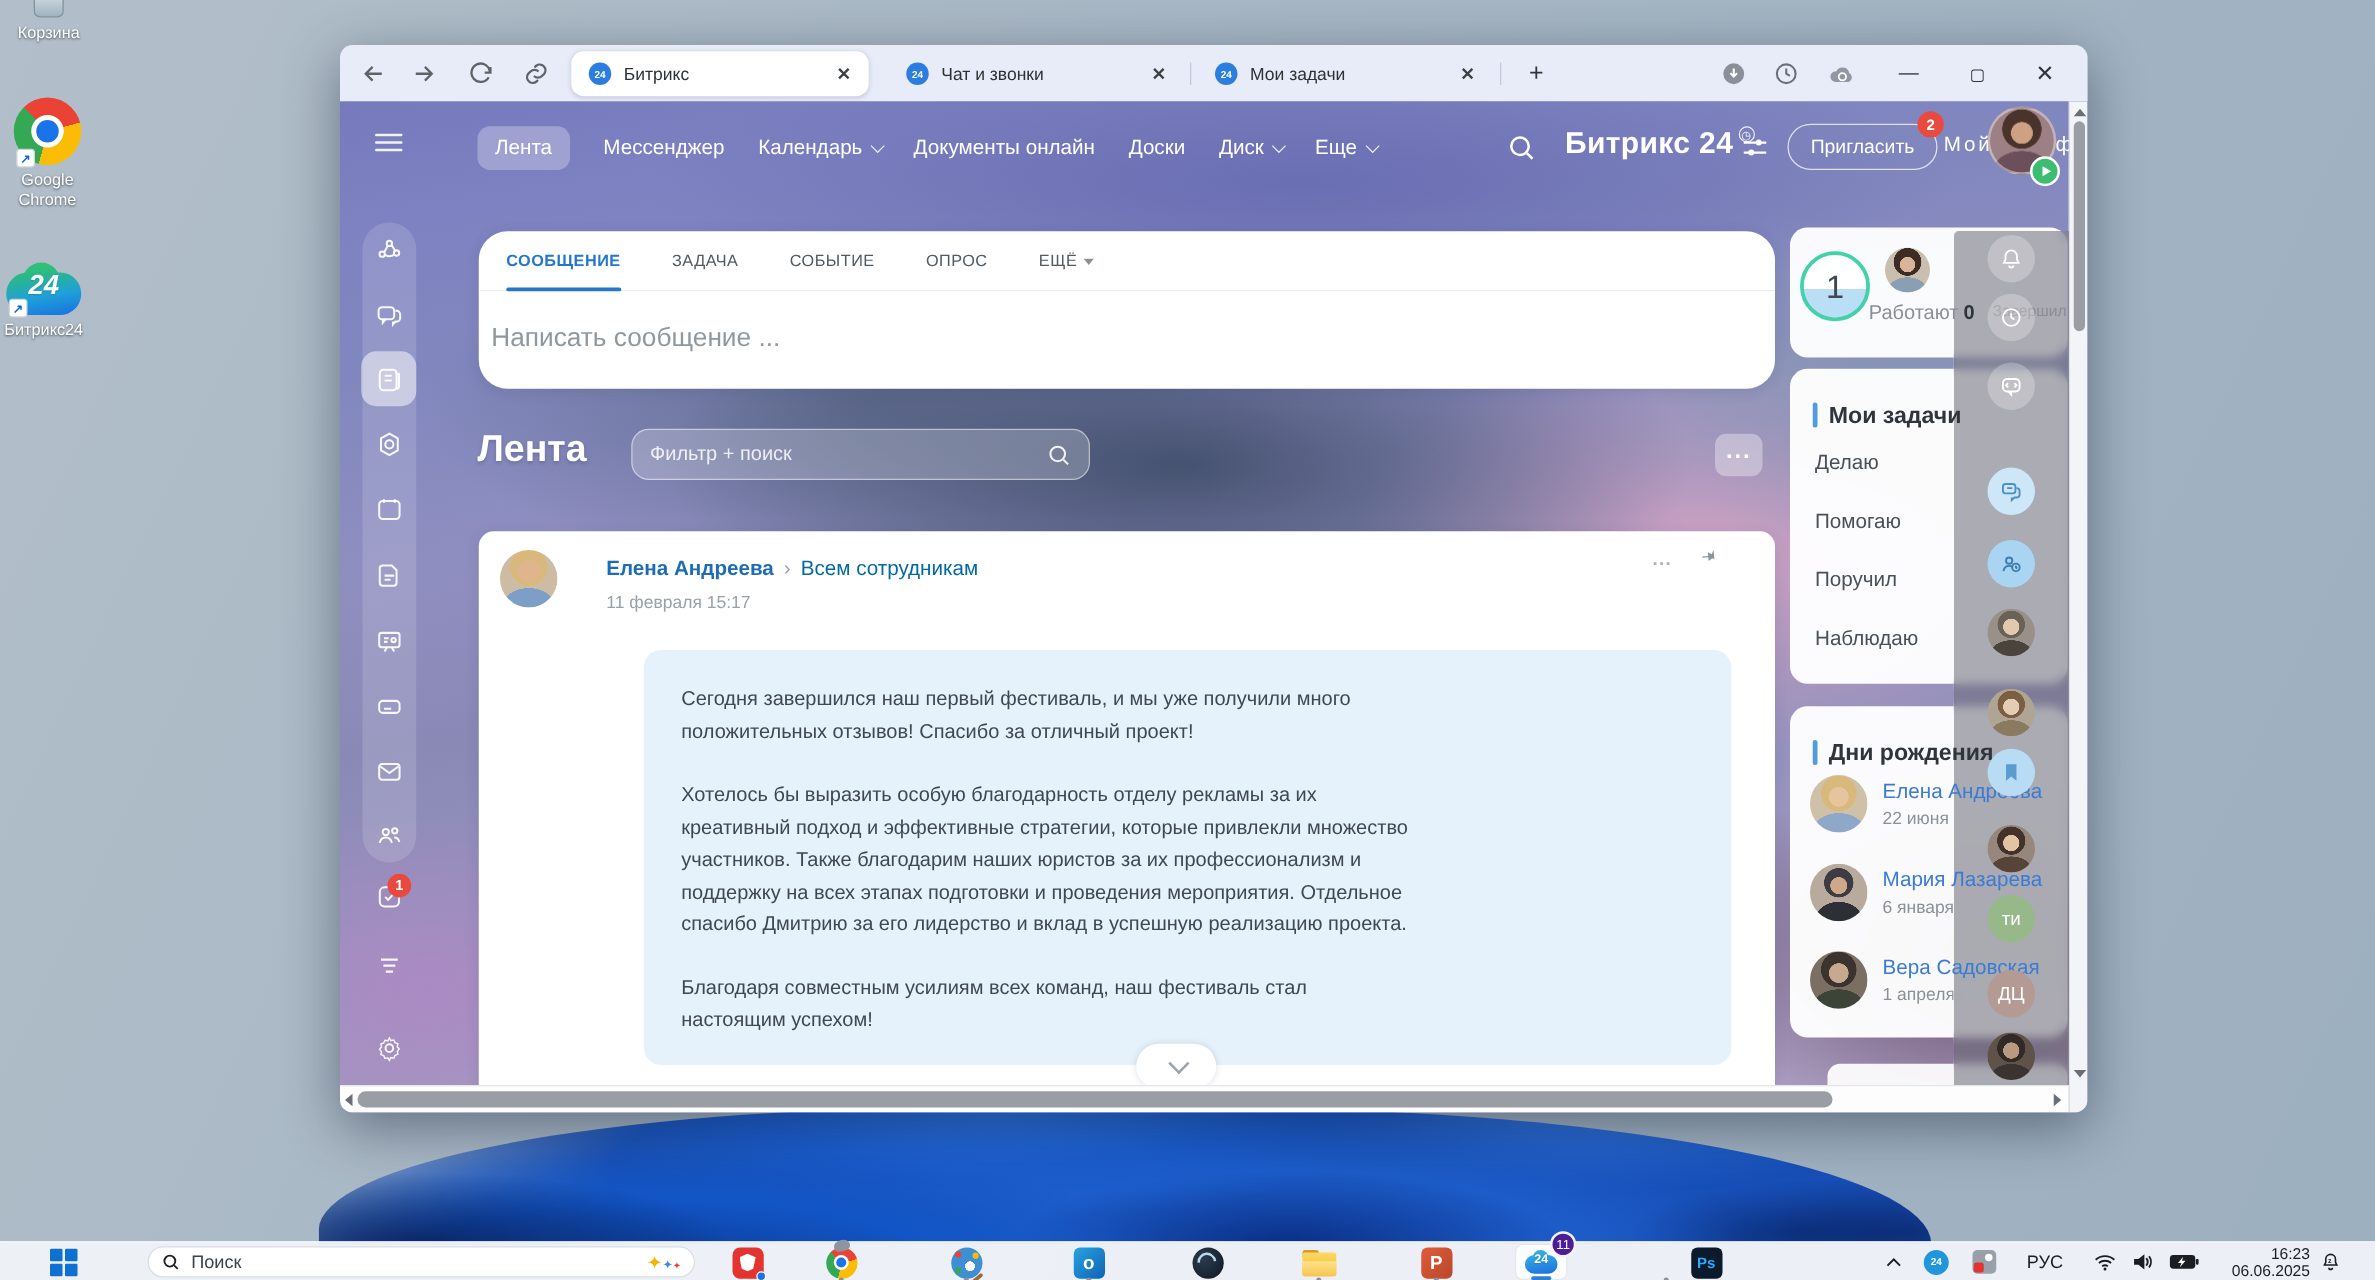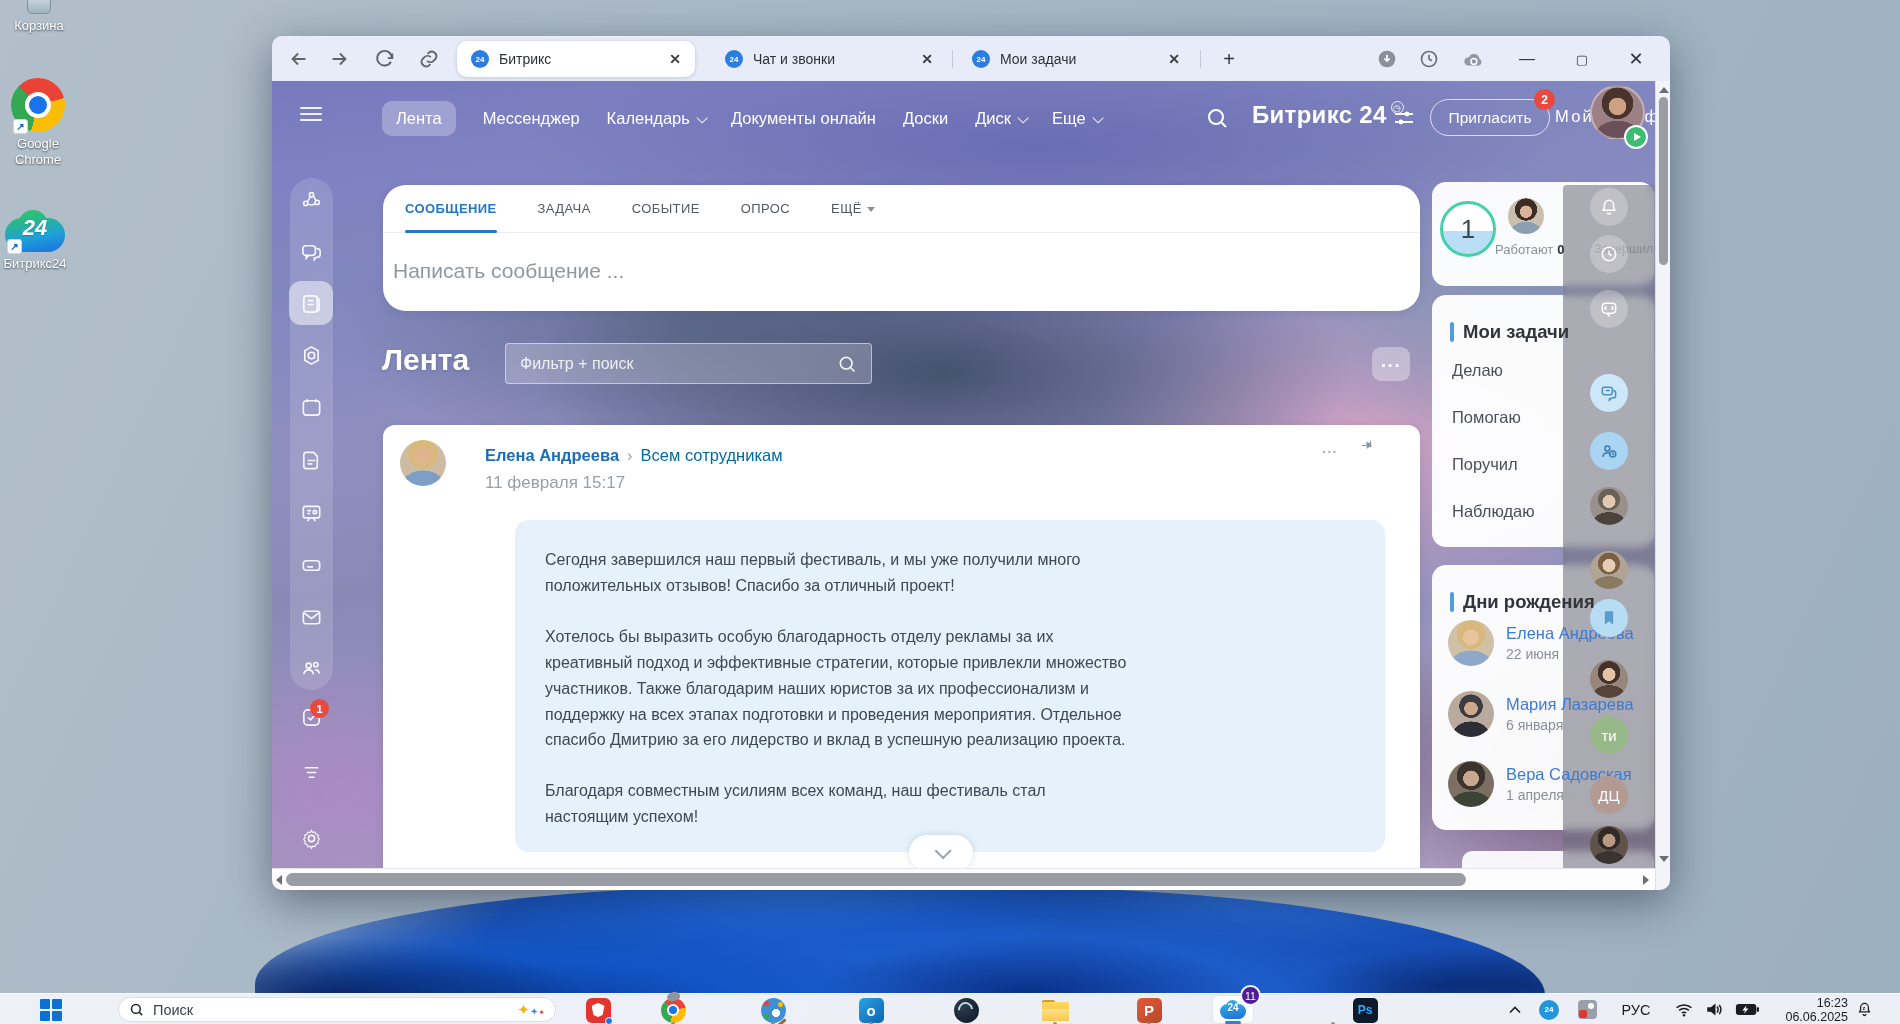--- a/index.html
+++ b/index.html
@@ -77,43 +77,43 @@
 .rbadge{position:absolute;left:38px;top:618px;width:19px;height:19px;border-radius:50%;background:#e84a3f;color:#fff;font-size:11.5px;font-weight:bold;display:flex;align-items:center;justify-content:center;z-index:3;}
 
 .card{position:absolute;background:#fff;border-radius:12px;}
 .composer{left:111px;top:104px;width:1037px;height:126px;box-shadow:0 2px 10px rgba(40,50,90,.12);border-radius:23px;}
 .ctabs{display:flex;align-items:center;height:48px;border-bottom:1px solid #ebedf0;padding-left:22px;gap:41px;font-size:13px;color:#525960;letter-spacing:.4px;}
 .ctab-active{color:#2577c8;font-weight:bold;position:relative;}
 .ctab-active::after{content:"";position:absolute;left:0;right:0;bottom:-17px;height:3px;background:#2577c8;border-radius:2px;}
 .ctab-caret{display:inline-block;margin-left:5px;width:0;height:0;border-left:4px solid transparent;border-right:4px solid transparent;border-top:5px solid #8a9097;vertical-align:middle;}
 .cplaceholder{padding:26px 0 0 10px;color:#8f979f;font-size:21px;}
 .feedrow-title{position:absolute;left:110px;top:262px;color:#fff;font-size:30px;font-weight:600;text-shadow:0 1px 3px rgba(40,40,80,.25);}
-.filter{position:absolute;left:233px;top:262px;width:367px;height:41px;border-radius:4px;background:rgba(255,255,255,.22);border:1px solid rgba(255,255,255,.5);display:flex;align-items:center;padding:0 14px;color:rgba(255,255,255,.85);font-size:16px;}
+.filter{position:absolute;left:233px;top:262px;width:367px;height:41px;border-radius:14px;background:rgba(255,255,255,.22);border:1px solid rgba(255,255,255,.5);display:flex;align-items:center;padding:0 14px;color:rgba(255,255,255,.85);font-size:16px;}
 .filter svg{margin-left:auto;width:20px;height:20px;color:rgba(255,255,255,.9);}
 .dotsbtn{position:absolute;left:1100px;top:266px;width:38px;height:34px;border-radius:9px;background:rgba(255,255,255,.35);color:#fff;display:flex;align-items:center;justify-content:center;font-size:19px;font-weight:bold;letter-spacing:1.5px;padding-bottom:6px;}
 
 .post{left:111px;top:344px;width:1037px;height:443px;border-radius:12px 12px 0 0;box-shadow:0 2px 10px rgba(40,50,90,.12);}
 .pavatar{position:absolute;left:17px;top:15px;width:46px;height:46px;border-radius:50%;background:radial-gradient(circle at 50% 36%,#e0b48c 0%,#e0b48c 23%,rgba(224,180,140,0) 24%),radial-gradient(ellipse 64% 45% at 50% 98%,#7c9ec7 0%,#7c9ec7 70%,rgba(124,158,199,0) 71%),radial-gradient(circle at 50% 30%,#d9b87c 0%,#d9b87c 37%,rgba(217,184,124,0) 38%),#cdbba4;}
 .pauthor{position:absolute;left:102px;top:21px;font-size:16.5px;}
 .pauthor .a{color:#1d6cb5;font-weight:bold;}
 .pauthor .s{color:#9aa2aa;margin:0 8px;}
 .pauthor .aud{color:#0369a1;}
-.pdate{position:absolute;left:102px;top:48px;font-size:17px;color:#98a0a8;}
+.pdate{position:absolute;left:102px;top:48px;font-size:14px;color:#98a0a8;}
 .pdots{position:absolute;left:939px;top:14px;color:#aab2ba;font-size:15px;font-weight:bold;letter-spacing:1px;}
 .ppin{position:absolute;left:976px;top:12px;width:18px;height:18px;color:#8a949e;transform:rotate(40deg);}
 .bubble{position:absolute;left:132px;top:95px;width:870px;height:332px;border-radius:14px;background:#e5f2fb;overflow:hidden;}
 .bubble .inner{padding:27px 30px;max-width:645px;}
 .bubble p{font-size:16px;color:#3f4750;line-height:1.62;margin-bottom:25px;}
 .expander{position:absolute;left:526px;top:410px;width:64px;height:36px;background:#fff;border-radius:18px;box-shadow:0 0 6px rgba(60,70,100,.18);display:flex;align-items:center;justify-content:center;}
 .expander::after{content:"";width:10px;height:10px;border-right:2px solid #9aa2ab;border-bottom:2px solid #9aa2ab;transform:rotate(45deg) translateY(-3px);}
 
 .w1{left:1160px;top:101px;width:222px;height:104px;border-radius:14px;background:rgba(255,255,255,.96);}
 .progress{position:absolute;left:8px;top:19px;width:56px;height:56px;border-radius:50%;border:3.5px solid #43d1a9;background:linear-gradient(to top,#b9def5 46%,#fff 46%);display:flex;align-items:center;justify-content:center;font-size:26px;color:#3d4852;}
 .w1 .av{position:absolute;left:76px;top:16px;width:36px;height:36px;border-radius:50%;background:radial-gradient(circle at 50% 38%,#d9b49a 0%,#d9b49a 21%,rgba(0,0,0,0) 22%),radial-gradient(circle at 50% 32%,#3c2c24 0%,#3c2c24 36%,rgba(0,0,0,0) 37%),radial-gradient(ellipse 64% 45% at 50% 98%,#8a9fb4 0%,#8a9fb4 70%,rgba(0,0,0,0) 71%),#cabfae;}
-.w1 .lbl{position:absolute;left:63px;top:60px;font-size:13px;color:#8a9097;white-space:nowrap;z-index:6;}
+.w1 .lbl{position:absolute;left:63px;top:60px;font-size:16px;color:#8a9097;white-space:nowrap;z-index:6;}
 .w1 .lbl b{color:#2e3338;margin-left:4px;}
 .w1 .lbl2{position:absolute;left:162px;top:60px;font-size:12.5px;color:#84888e;white-space:nowrap;z-index:6;opacity:.85;}
 .wcard{background:rgba(255,255,255,.96);}
 .w2{left:1160px;top:214px;width:222px;height:252px;border-radius:14px;}
 .wtitle{position:absolute;left:18px;display:flex;align-items:center;font-size:18.5px;font-weight:bold;color:#30353b;z-index:6;white-space:nowrap;}
 .bday .nm{position:relative;z-index:6;}
 .wtitle::before{content:"";width:4px;height:20px;border-radius:2px;background:#4f9cdf;margin-right:9px;}
 .witem{position:absolute;left:20px;font-size:16.5px;color:#4a5058;}
 .w3{left:1160px;top:484px;width:222px;height:265px;border-radius:14px;}
 .bday{position:absolute;left:16px;display:flex;align-items:center;gap:12px;}

